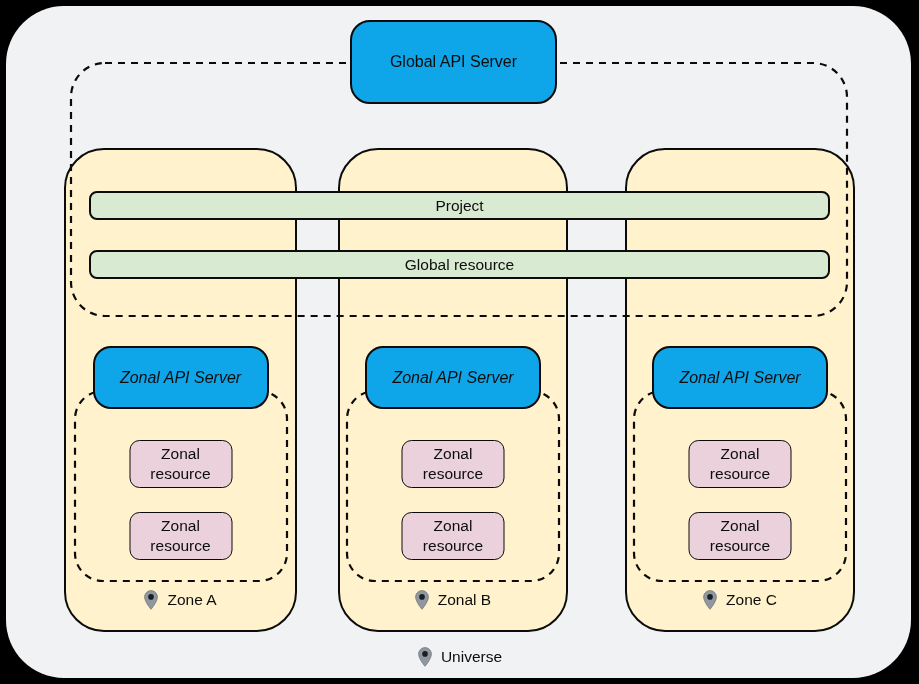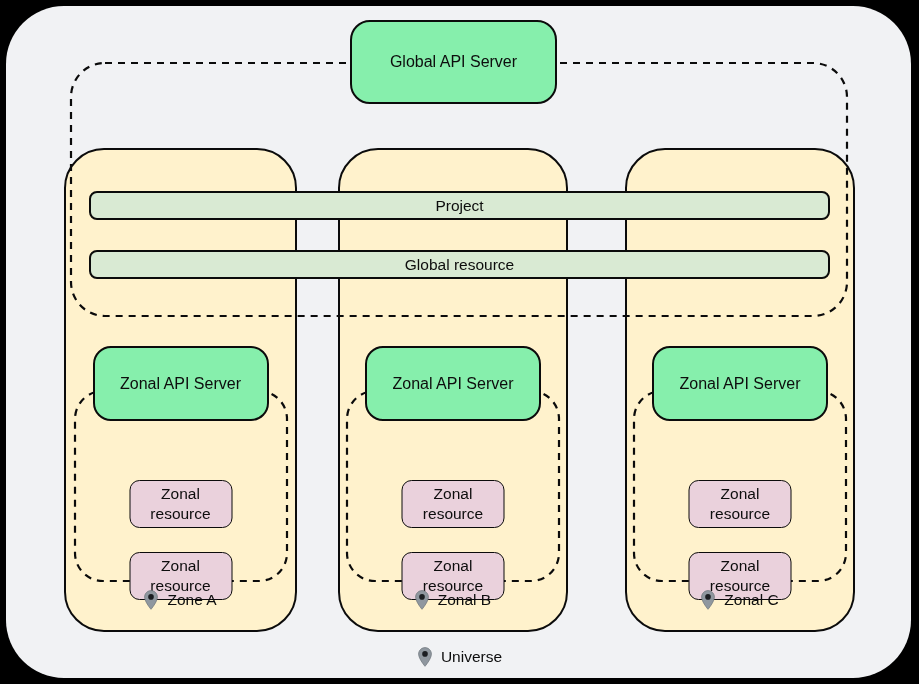--- a/index.html
+++ b/index.html
@@ -12,35 +12,35 @@
   
   .zone{position:absolute;top:148px;height:484px;background:#fff2cc;
         border:2px solid #0b0b0b;border-radius:40px;box-sizing:border-box;}
   .zone-a{left:64px;width:233px;}
   .zone-b{left:338px;width:230px;}
   .zone-c{left:625px;width:230px;}
 
   .zone-dashed{position:absolute;left:50%;transform:translateX(-50%);top:237px;}
 
   .api-box{position:absolute;display:flex;align-items:center;justify-content:center;
-           background:#86efac;border:2px solid #0b0b0b;box-sizing:border-box;
+           background:#0ea5e9;border:2px solid #0b0b0b;box-sizing:border-box;
            font-size:16px;text-align:center;}
   .global-api{left:350px;top:20px;width:207px;height:84px;border-radius:20px;}
-  .zonal-api{left:50%;transform:translateX(-50%);top:196px;width:176px;height:75px;border-radius:18px;}
+  .zonal-api{left:50%;transform:translateX(-50%);top:196px;width:176px;height:63px;border-radius:18px;font-style:italic;}
 
   .bar{position:absolute;left:89px;width:741px;height:29px;background:#d9ead3;
        border:2px solid #0b0b0b;border-radius:8px;box-sizing:border-box;
        display:flex;align-items:center;justify-content:center;font-size:15.5px;}
   .bar-project{top:191px;}
   .bar-global-resource{top:250px;}
 
   .resource{position:absolute;left:50%;transform:translateX(-50%);width:103px;height:48px;
             background:#ead1dc;border:1.6px solid #0b0b0b;border-radius:10px;box-sizing:border-box;
             display:flex;align-items:center;justify-content:center;text-align:center;
-            font-size:15.5px;line-height:20px;margin-top:40px;}
+            font-size:15.5px;line-height:20px;}
   .res-1{top:290px;}
   .res-2{top:362px;}
 
   .pin-label{display:flex;align-items:center;justify-content:center;gap:9px;font-size:15.5px;}
   .zone-label{position:absolute;left:0;right:0;top:440px;}
   .universe-label{position:absolute;left:1px;right:0;top:644px;height:26px;}
 
   .overlay{position:absolute;left:0;top:0;pointer-events:none;}
 </style>
 </head>
@@ -105,21 +105,21 @@
       <span>Zonal resource</span>
     </div>
     <div class="api-box zonal-api">
       <span>Zonal API Server</span>
     </div>
     <div class="pin-label zone-label">
       <svg width="14" height="20" viewBox="0 0 14 20">
         <path d="M7 .6C3.5.6.6 3.5.6 7c0 4.9 6.4 12.3 6.4 12.3S13.4 11.9 13.4 7C13.4 3.5 10.5.6 7 .6z" fill="#8f979f" stroke="#6b7279" stroke-width=".7"></path>
         <circle cx="7" cy="6.9" r="2.8" fill="#1b1e22"></circle>
       </svg>
-      <span>Zonal C</span>
+      <span>Zone C</span>
     </div>
   </div>
 
   <svg class="overlay" width="919" height="684" viewBox="0 0 919 684">
     <rect x="71" y="63" width="776" height="253" rx="34" fill="none" stroke="#0b0b0b" stroke-width="2.2" stroke-dasharray="7 6"></rect>
   </svg>
 
   <div class="bar bar-project">
     <span>Project</span>
   </div>

